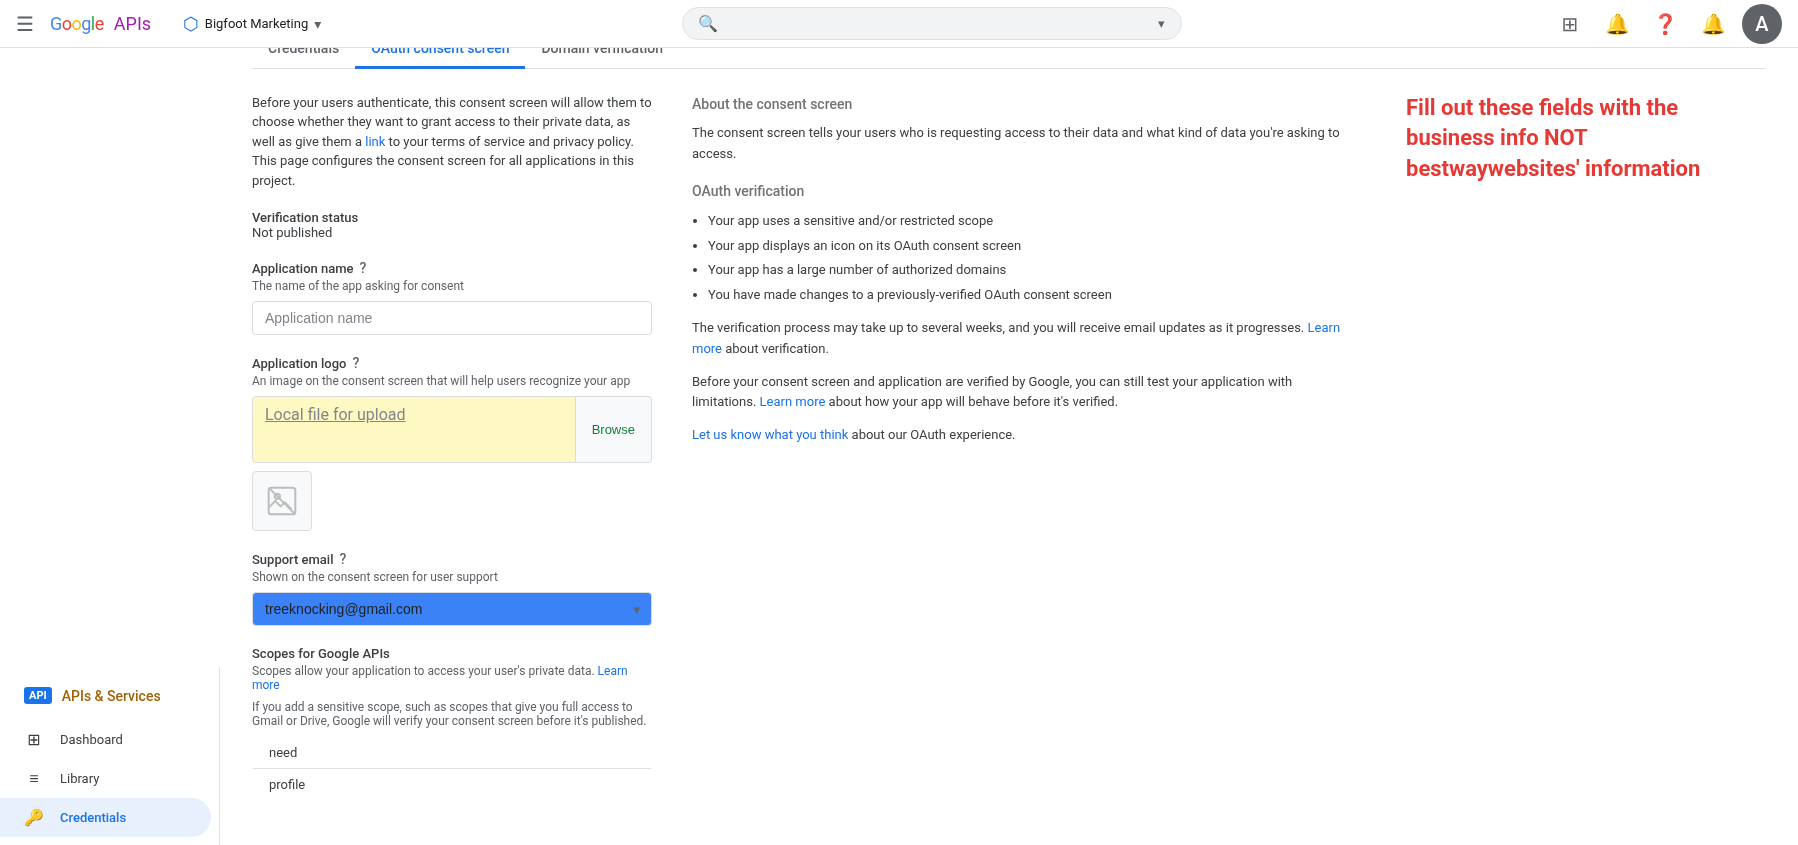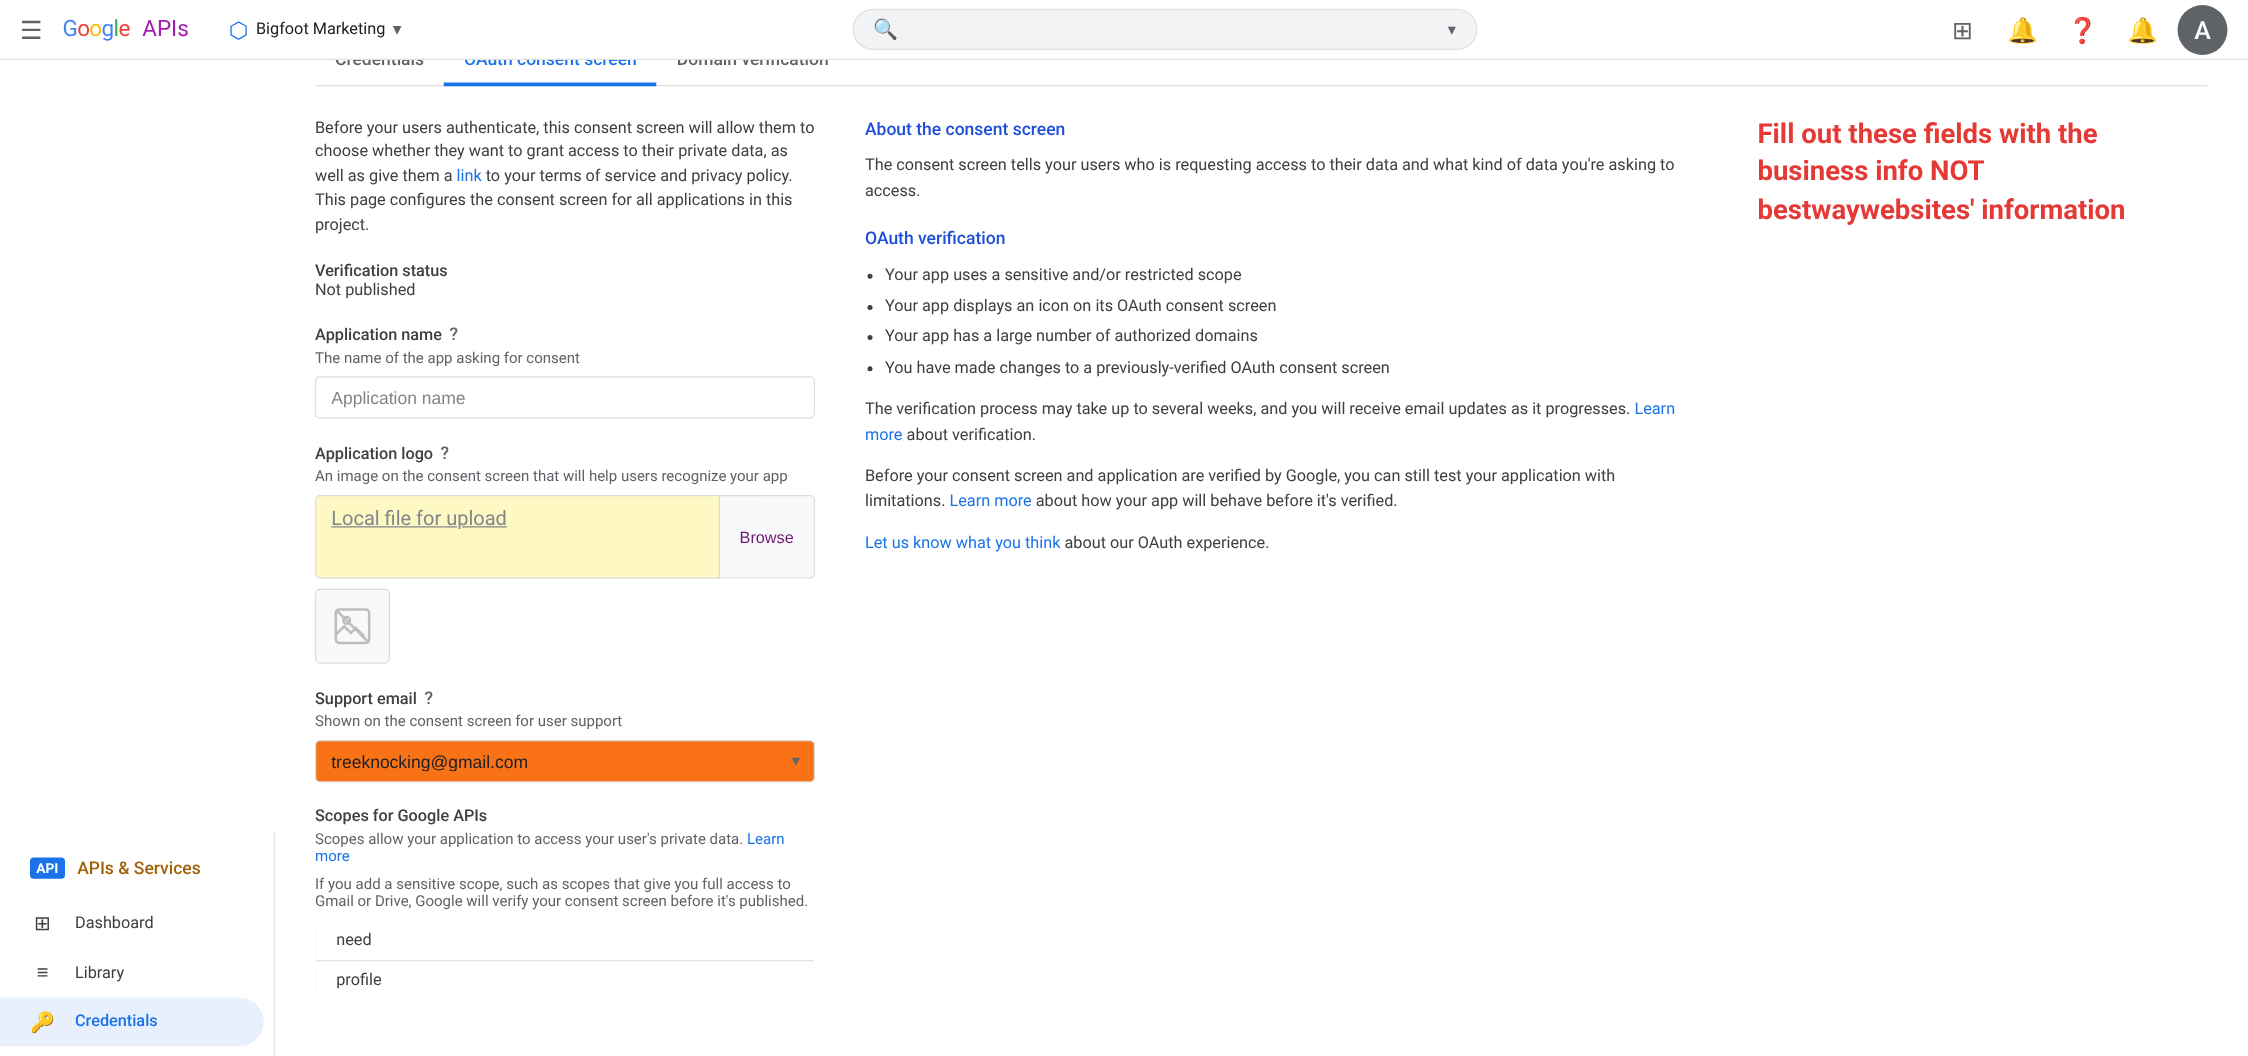--- a/index.html
+++ b/index.html
@@ -103,33 +103,33 @@
     .text-input::placeholder { color: #80868b; }
 
     .file-upload-row { display: flex; gap: 0; align-items: stretch; }
     .file-input {
       flex: 1; border: 1px solid #dadce0; border-radius: 4px 0 0 4px;
       padding: 8px 12px; font-size: 16px; color: #80868b; background: #fef9c3; text-decoration: underline;
     }
     .browse-btn {
       border: 1px solid #dadce0; border-left: none; border-radius: 0 4px 4px 0;
       padding: 25px 16px; background: #f8f9fa; font-size: 13px; cursor: pointer;
-      color: #701a75; font-weight: 500;
+      color: #15803d; font-weight: 500;
     }
 
     .image-preview {
       width: 60px; height: 60px; border: 1px solid #dadce0; border-radius: 4px;
       margin-top: 8px; background: #f8f9fa; display: flex; align-items: center; justify-content: center;
       color: #dadce0; font-size: 28px;
     }
 
     .select-input {
       width: 100%; border: 1px solid #dadce0; border-radius: 4px;
       padding: 8px 12px; font-size: 14px; outline: none; color: #202124;
-      background: #f97316; appearance: none; cursor: pointer;
+      background: #3b82f6; appearance: none; cursor: pointer;
     }
     .select-wrapper { position: relative; }
     .select-wrapper::after {
       content: '▾'; position: absolute; right: 12px; top: 50%; transform: translateY(-50%);
       color: #5f6368; pointer-events: none;
     }
 
     
     .scopes-section { margin-top: 8px; }
     .scopes-table {
@@ -137,21 +137,21 @@
       border-collapse: collapse; overflow: hidden;
     }
     .scopes-table td {
       padding: 8px 16px; border-bottom: 1px solid #e0e0e0;
       font-size: 13px; color: #3c4043;
     }
     .scopes-table tr:last-child td { border-bottom: none; }
 
     
     .info-panel { font-size: 13px; color: #3c4043; line-height: 1.6; }
-    .info-panel h3 { font-size: 14px; font-weight: 500; color: #1d4ed8; margin-bottom: 8px; }
+    .info-panel h3 { font-size: 14px; font-weight: 500; color: #737373; margin-bottom: 8px; }
     .info-panel ul { padding-left: 16px; margin: 8px 0; }
     .info-panel ul li { margin-bottom: 4px; list-style-type: disc; }
     .info-panel p { margin-bottom: 12px; }
     .info-panel a { color: #1a73e8; text-decoration: none; }
     .info-panel .bold-word { font-style: italic; font-weight: 500; }
 
     
     .annotation-text {
       font-size: 22px; font-weight: 700; color: #e53935; line-height: 1.4;
     }

